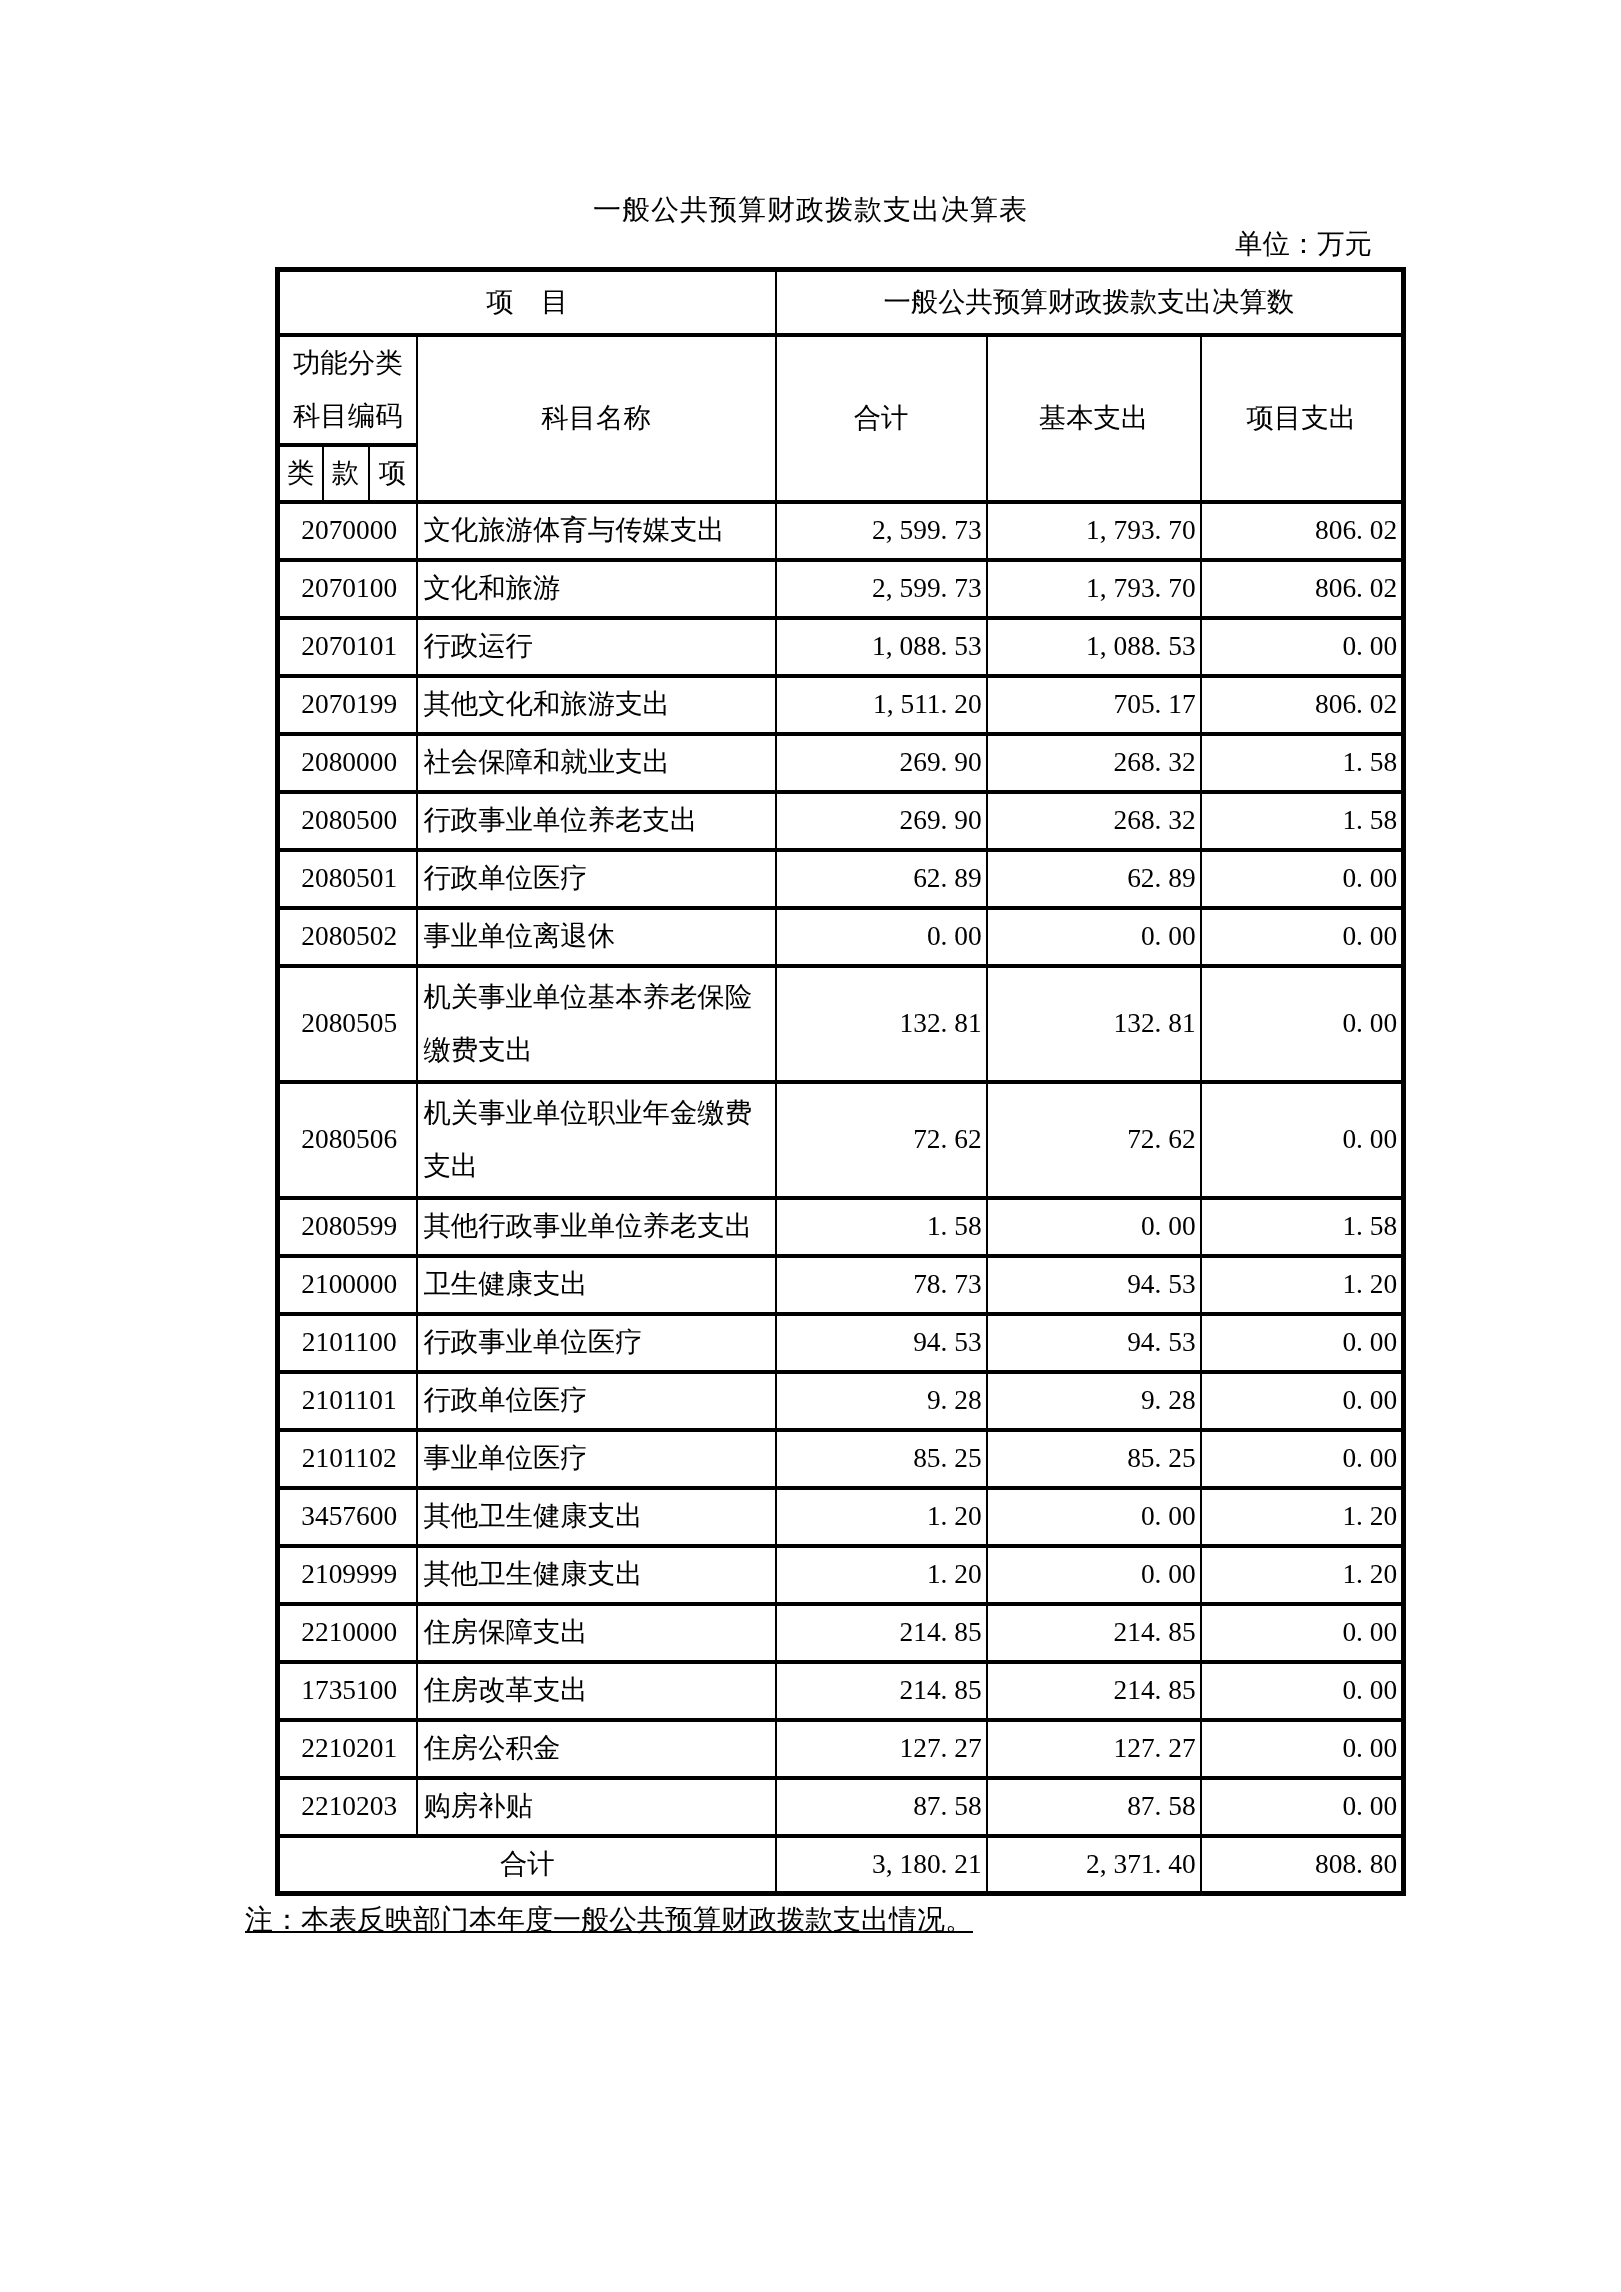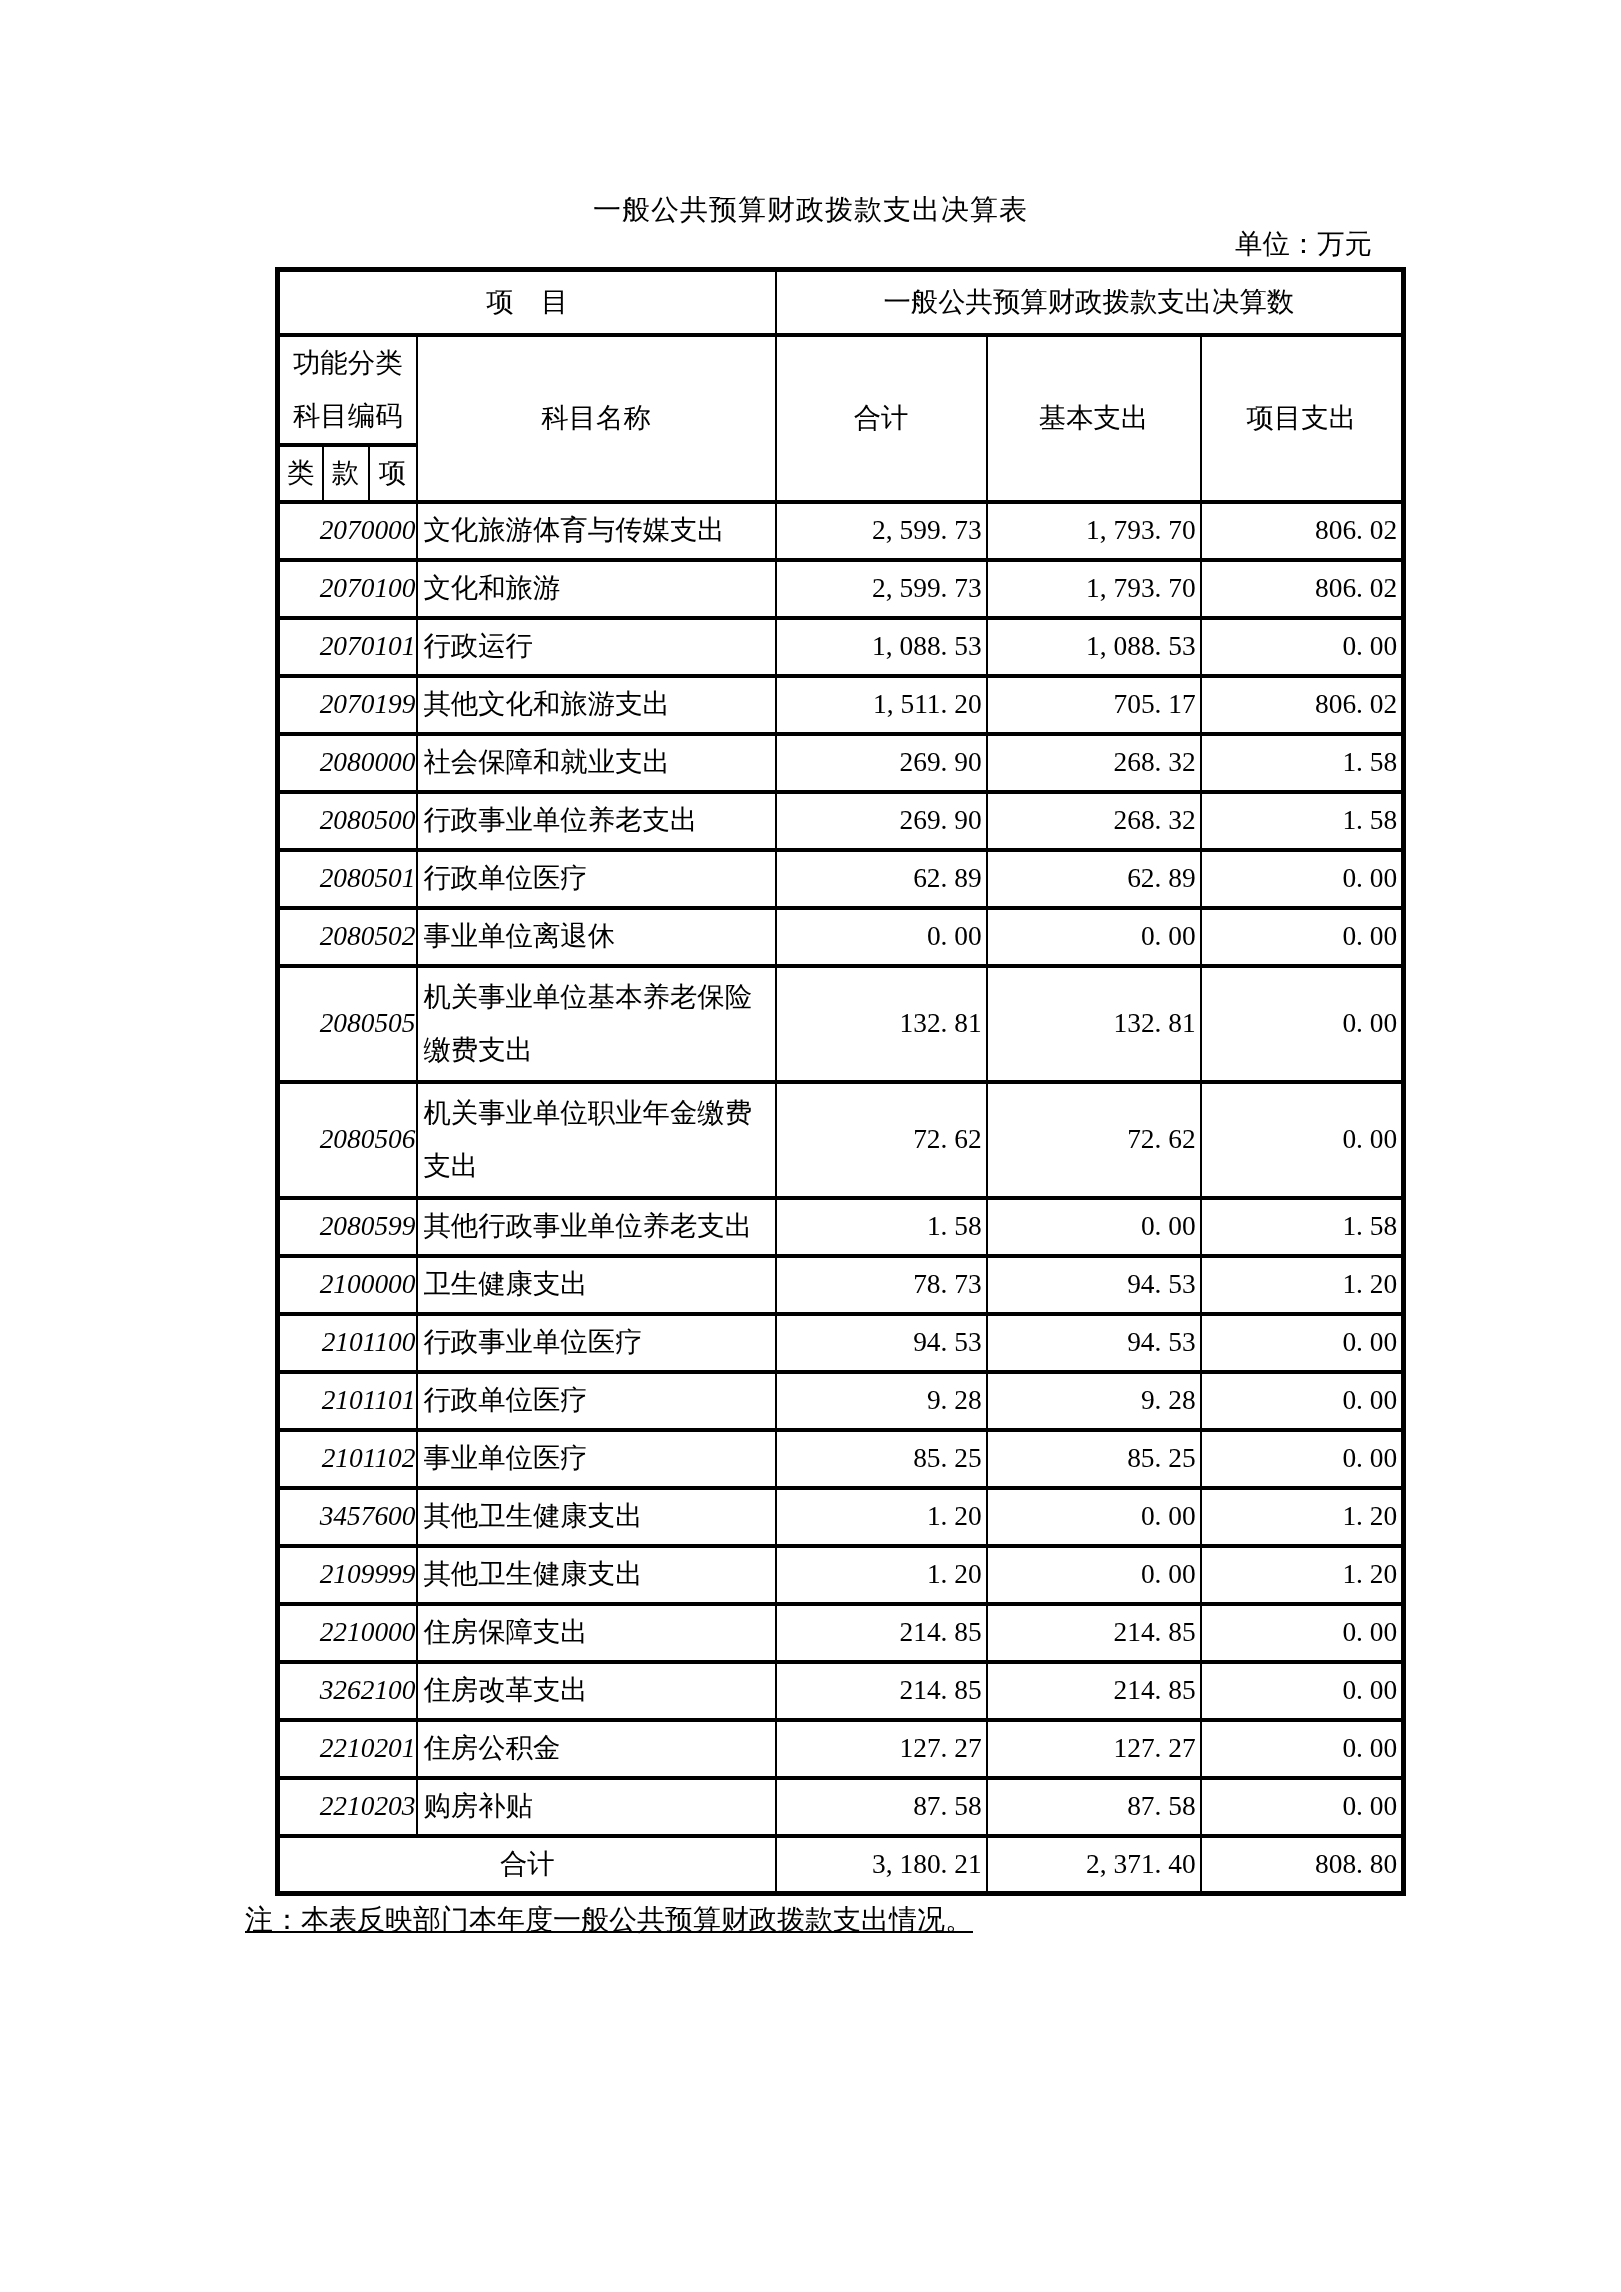--- a/index.html
+++ b/index.html
@@ -63,24 +63,23 @@
   tr.h2 th.code-label { height: 98px; }
   tr.h3 th { height: 51px; }
   .code-label {
     padding: 0 9.8px;
     line-height: 49px;
   }
   
   tbody td { height: 58px; }
   tr.tall td { height: 116px; }
   td.code {
-    text-align: right;
+    text-align: center;
     padding-left: 2.9px;
     white-space: nowrap;
-    font-style: italic;
   }
   td.name {
     text-align: left;
     padding-left: 5.9px;
     padding-right: 22px;
   }
   td.num {
     text-align: right;
     padding-right: 3.9px;
     white-space: nowrap;
@@ -271,21 +270,21 @@
 
   <tr>
     <td colspan="3" class="code">2210000</td>
     <td class="name">住房保障支出</td>
     <td class="num">214. 85</td>
     <td class="num">214. 85</td>
     <td class="num">0. 00</td>
   </tr>
 
   <tr>
-    <td colspan="3" class="code">3262100</td>
+    <td colspan="3" class="code">1735100</td>
     <td class="name">住房改革支出</td>
     <td class="num">214. 85</td>
     <td class="num">214. 85</td>
     <td class="num">0. 00</td>
   </tr>
 
   <tr>
     <td colspan="3" class="code">2210201</td>
     <td class="name">住房公积金</td>
     <td class="num">127. 27</td>

